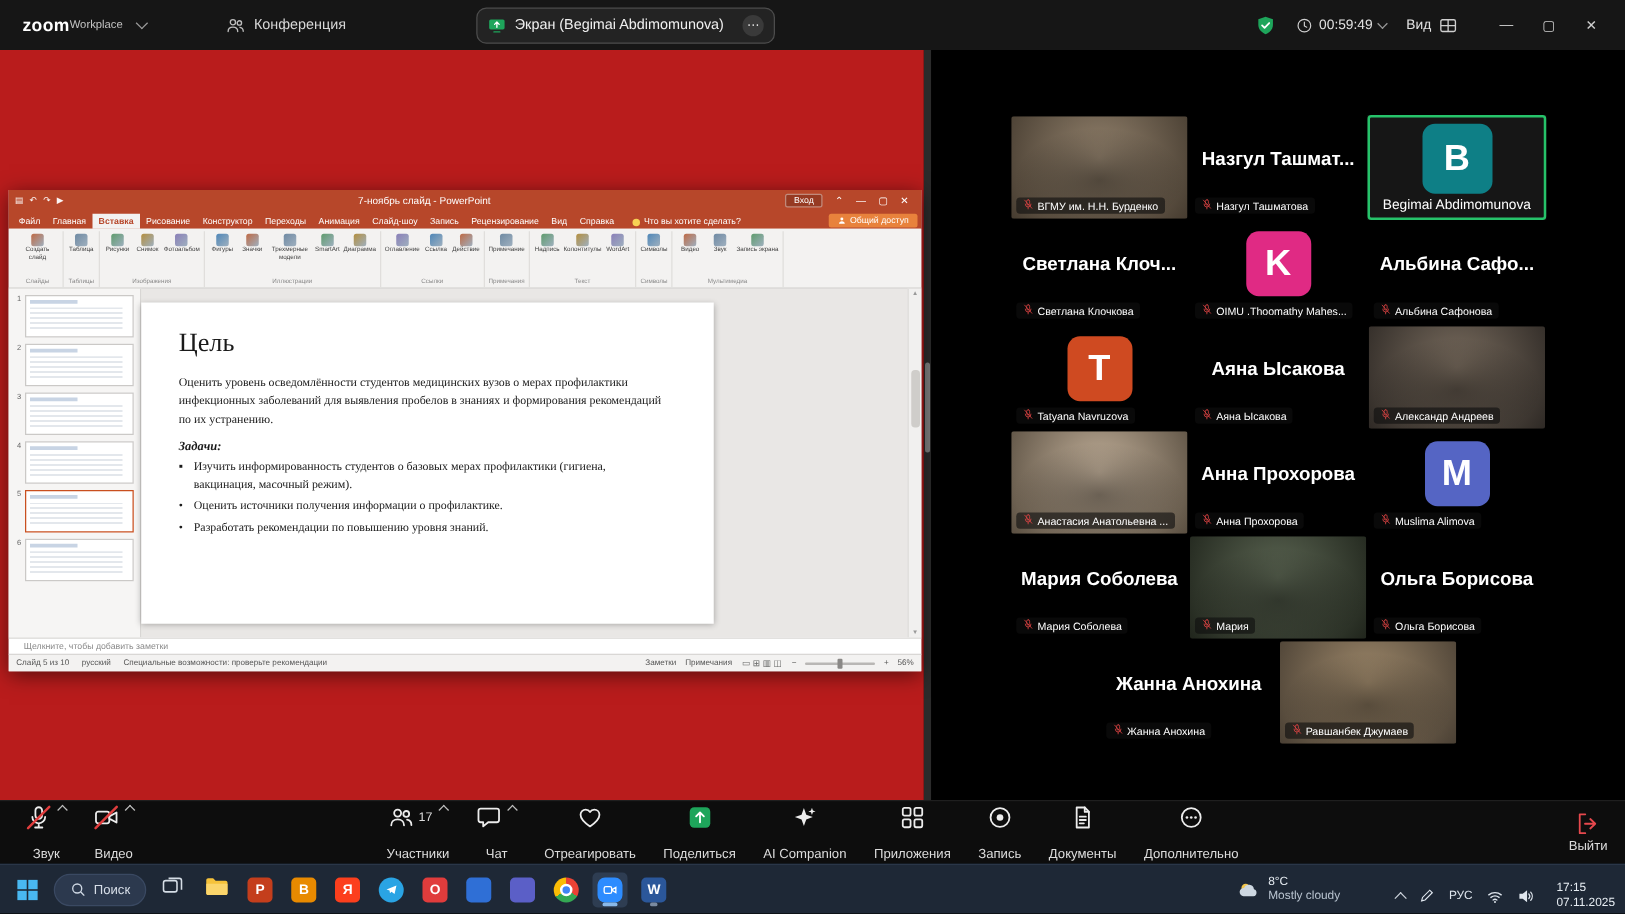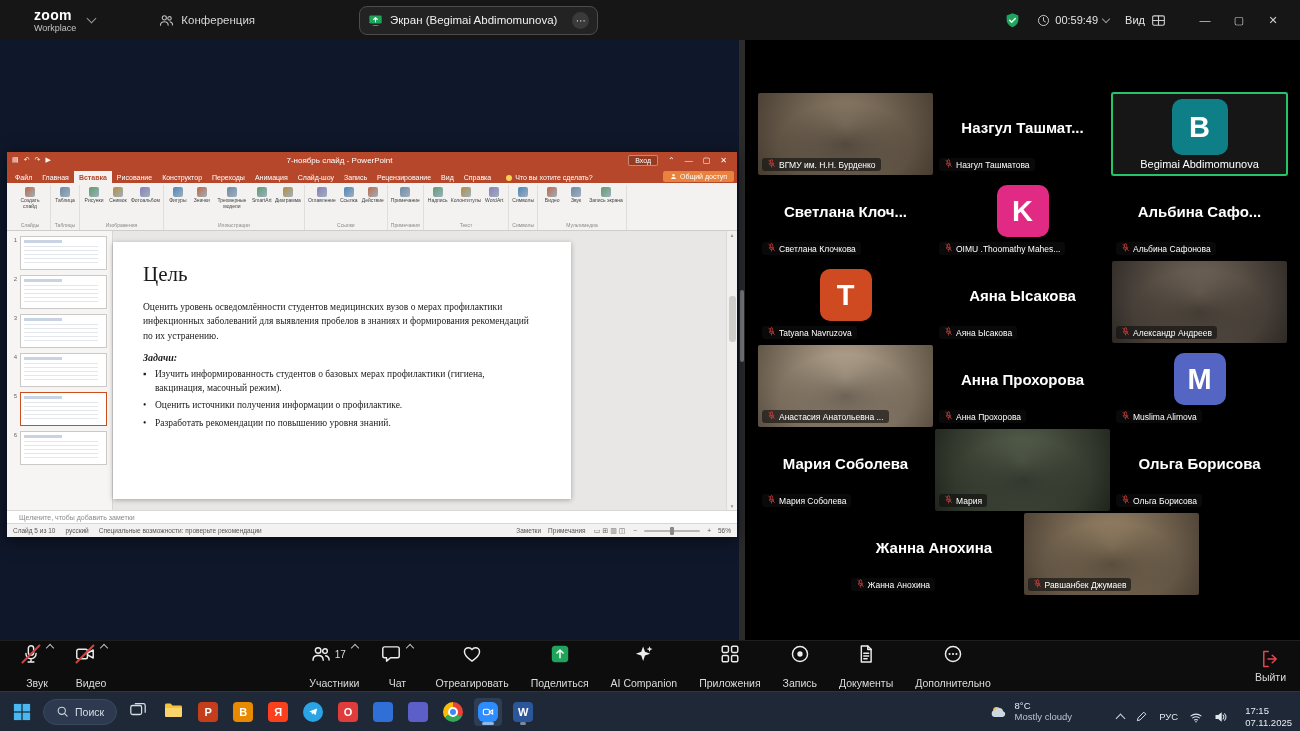--- a/index.html
+++ b/index.html
@@ -2,43 +2,43 @@
 <html><head>
 <meta charset="utf-8">
 <style>
 * { margin:0; padding:0; box-sizing:border-box; }
 html,body { background:#000; }
 body { font-family:"Liberation Sans", sans-serif; user-select:none; }
 .stage { position:relative; width:1300px; height:731px; overflow:hidden; background:#000; color:#ddd; }
 
 
 .titlebar { position:absolute; top:0; left:0; right:0; height:40px; background:#161616; display:flex; align-items:center; padding:0 10px; gap:8px; z-index:5;}
-.brand { display:flex; flex-direction:column; line-height:1; margin-left:24px; }
+.brand { display:flex; line-height:1; margin-left:8px; }
 .brand-zoom { font-size:14px; font-weight:bold; color:#fff; letter-spacing:.3px;}
 .brand-wp { font-size:9px; color:#c4c4c4; margin-top:2px;}
 .chev-dn { width:7px; height:7px; border-right:1.4px solid #9a9a9a; border-bottom:1.4px solid #9a9a9a; transform:rotate(45deg); margin:-4px 0 0 4px;}
 .t-tab { display:flex; align-items:center; gap:7px; color:#d7d7d7; font-size:11.5px; padding:6px 10px; border-radius:8px;}
 .t-tab.conf { margin-left:46px;}
 .t-tab.activeTab { margin-left:86px; border:1px solid #4c4c4c; background:#232323; color:#f0f0f0; padding:5px 8px;}
 .tab-more { width:17px; height:17px; border-radius:50%; background:#3a3a3a; color:#ddd; display:flex; align-items:center; justify-content:center; font-size:10px; margin-left:8px;}
 .tb-right { margin-left:auto; display:flex; align-items:center; gap:16px;}
 .timer { display:flex; align-items:center; gap:5px; font-size:11px; color:#e3e3e3;}
 .view-btn { display:flex; align-items:center; gap:6px; font-size:11px; color:#e3e3e3;}
 .win-ctl { display:flex; align-items:center; margin-left:6px;}
 .win-ctl span { width:34px; text-align:center; font-size:11px; color:#cfcfcf;}
 .chev-sm { width:6px; height:6px; border-right:1.3px solid #9a9a9a; border-bottom:1.3px solid #9a9a9a; transform:rotate(45deg); margin-top:-3px;}
 
 
 .main { position:absolute; top:40px; left:0; width:1300px; height:600px; display:flex;}
-.share-area { width:739px; background:#0f172a; position:relative;}
+.share-area { width:739px; background:#b91c1c; position:relative;}
 .divider { width:6px; background:#2b2b2b; display:flex;}
 .divider .handle { width:4px; height:72px; background:#7d7d7d; border-radius:2px; margin:250px auto 0;}
 .gallery { flex:1; background:#000; display:flex; flex-direction:column; align-items:center; padding-top:52px;}
 .g-row { display:flex; justify-content:center;}
-.tile { width:177px; height:84px; position:relative;}
+.tile { width:143px; height:84px; position:relative;}
 .tile.active { background:#161616;}
 .tile.active::before { content:''; position:absolute; inset:0; border:2px solid #26c36a; border-radius:3px; pointer-events:none;}
 .tile .vid { position:absolute; inset:1px; border-radius:2px;}
 .big-name { position:absolute; top:27px; left:3px; right:3px; text-align:center; font-size:15px; font-weight:bold; color:#fff; white-space:nowrap; overflow:hidden;}
 .avatar { position:absolute; top:9px; left:50%; transform:translateX(-50%); width:52px; height:52px; border-radius:10px; display:flex; align-items:center; justify-content:center; font-size:29px; font-weight:bold; color:#fff;}
 .tile.active .avatar { top:7px; width:56px; height:56px;}
 .plabel { position:absolute; left:5px; bottom:5px; max-width:141px; display:flex; align-items:center; gap:3px; background:rgba(15,15,15,.62); border-radius:3px; padding:1px 5px; font-size:8.5px; color:#fff; white-space:nowrap; overflow:hidden;}
 .plabel.center { left:50%; transform:translateX(-50%); background:transparent; font-size:11px;}
 .plabel svg { flex:0 0 auto;}
 

